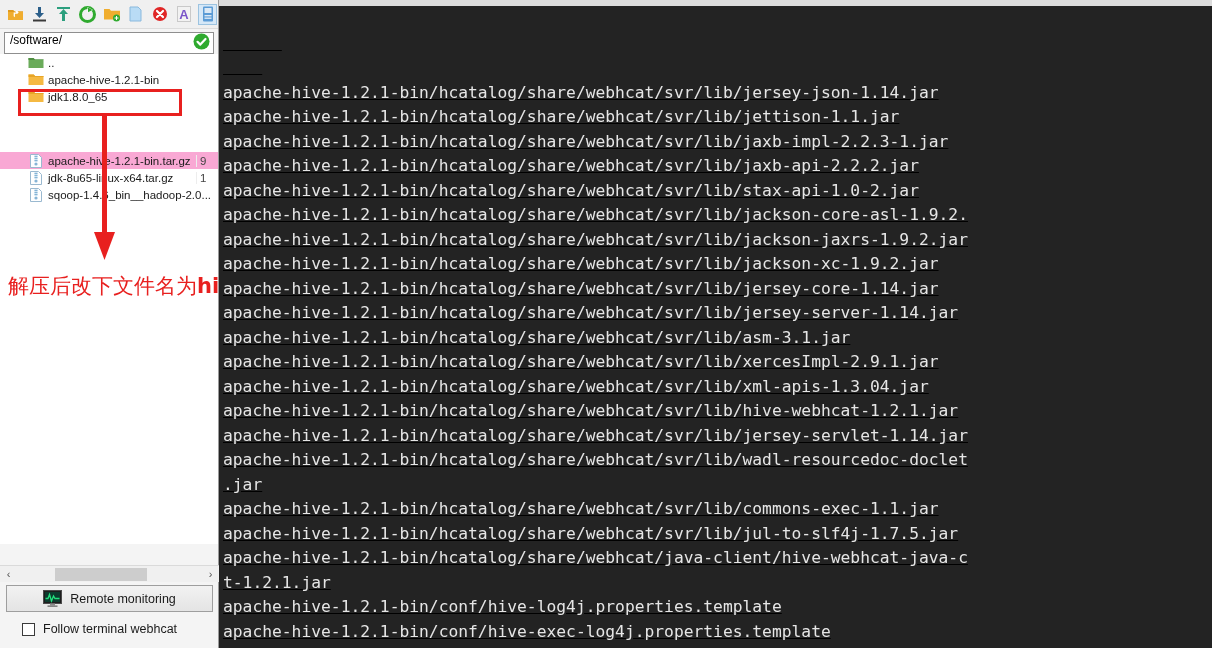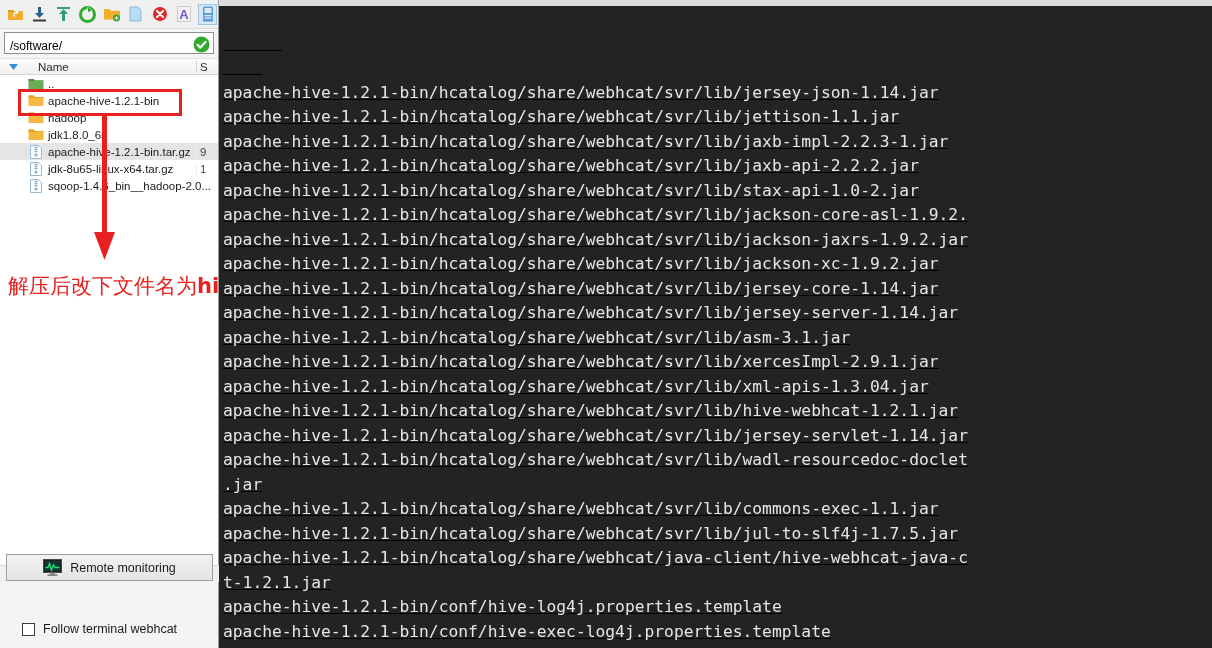--- a/index.html
+++ b/index.html
@@ -37,21 +37,21 @@
   }
   .tb-btn.sel { background: #d6e8f7; border: 1px solid #9cc3e0; }
   .tb-btn svg { display: block; }
 
   
   #pathbar {
     margin: 3px 4px 0 4px;
     height: 22px;
     background: #ffffff;
     border: 1px solid #8f8f8f;
-    display: flex; align-items: flex-end;
+    display: flex; align-items: flex-start;
     position: relative;
   }
   #path-input {
     flex: 1;
     border: 0; outline: none;
     font-family: "Liberation Sans", sans-serif;
     font-size: 12px;
     color: #000;
     padding-left: 5px;
     background: transparent;
@@ -98,21 +98,21 @@
     white-space: nowrap;
     cursor: default;
   }
   .file-row .ficon { width: 19px; height: 15px; display:flex; align-items:center; justify-content:center; flex: 0 0 19px; }
   .file-row .fname { padding-left: 3px; overflow: hidden; }
   .file-row .fsize {
     position: absolute; right: 0; width: 22px;
     border-left: 1px solid #ededed; padding-left: 3px;
     overflow: hidden; color: #444;
   }
-  .file-row.alt { background: #e5e5e5; }
+  .file-row.alt { background: #f9a8d4; margin-top: 47px; }
 
   
   #hl-box {
     position: absolute;
     left: 18px; top: 89px;
     width: 164px; height: 27px;
     border: 3px solid #e8201f;
     pointer-events: none;
   }
   
@@ -144,21 +144,21 @@
     display:flex; align-items:center; justify-content:center;
     font-size: 11px; color: #555;
     cursor: pointer;
   }
   #sc-track { flex: 1; height: 15px; background: #f0f0f0; position: relative; }
   #sc-thumb { position: absolute; left: 38px; top: 1px; width: 92px; height: 13px; background: #cdcdcd; }
 
   
   #remote-btn {
     position: absolute;
-    left: 6px; top: 554px;
+    left: 6px; top: 585px;
     width: 207px; height: 27px;
     background: linear-gradient(to bottom,#f2f2f2,#e4e4e4);
     border: 1px solid #9e9e9e;
     display: flex; align-items: center; justify-content: center;
     gap: 8px;
     font-size: 12.5px; color: #1a1a1a;
     cursor: pointer;
   }
   
   #follow-row {
@@ -269,29 +269,20 @@
     <div id="pathbar">
       <input id="path-input" type="text" readonly="" value="/software/" placeholder="/" style="">
       <span id="path-ok">
         <svg width="17" height="17" viewBox="0 0 17 17">
           <circle cx="8.5" cy="8.5" r="8" fill="#2faa2f"></circle>
           <path d="M4.5 8.8l2.8 2.8 5.2-5.6" stroke="#fff" stroke-width="2.2" fill="none" stroke-linecap="round" stroke-linejoin="round"></path>
         </svg>
       </span>
     </div>
 
-    <div id="col-header">
-      <div id="col-sort">
-        <svg width="9" height="6" viewBox="0 0 9 6">
-            <path d="M0 0h9L4.5 6z" fill="#3a8fd0"></path>
-          </svg>
-      </div>
-      <div id="col-name">Name</div>
-      <div id="col-size">S</div>
-    </div>
 
     <div id="file-list">
 
     <div class="file-row">
           <span class="ficon">
             <svg width="16" height="13" viewBox="0 0 16 13">
               <path d="M0.5 2h5l1.4 1.5H15.5V12H0.5z" fill="#6aab5a"></path>
               <path d="M0.5 2h5l1.4 1.5H15.5V4H0.5z" fill="#4f8f42"></path>
             </svg>
           </span>
@@ -299,30 +290,20 @@
           <span class="fsize"></span>
         </div>
         <div class="file-row">
           <span class="ficon">
             <svg width="16" height="13" viewBox="0 0 16 13">
               <path d="M0.5 1.5h5.2l1.4 1.6H15.5V12H0.5z" fill="#f5b942"></path>
               <path d="M0.5 1.5h5.2l1.4 1.6H15.5v1H0.5z" fill="#e7a527"></path>
             </svg>
           </span>
           <span class="fname">apache-hive-1.2.1-bin</span>
-          <span class="fsize"></span>
-        </div>
-        <div class="file-row">
-          <span class="ficon">
-            <svg width="16" height="13" viewBox="0 0 16 13">
-              <path d="M0.5 1.5h5.2l1.4 1.6H15.5V12H0.5z" fill="#f5b942"></path>
-              <path d="M0.5 1.5h5.2l1.4 1.6H15.5v1H0.5z" fill="#e7a527"></path>
-            </svg>
-          </span>
-          <span class="fname">hadoop</span>
           <span class="fsize"></span>
         </div>
         <div class="file-row">
           <span class="ficon">
             <svg width="16" height="13" viewBox="0 0 16 13">
               <path d="M0.5 1.5h5.2l1.4 1.6H15.5V12H0.5z" fill="#f5b942"></path>
               <path d="M0.5 1.5h5.2l1.4 1.6H15.5v1H0.5z" fill="#e7a527"></path>
             </svg>
           </span>
           <span class="fname">jdk1.8.0_65</span>

